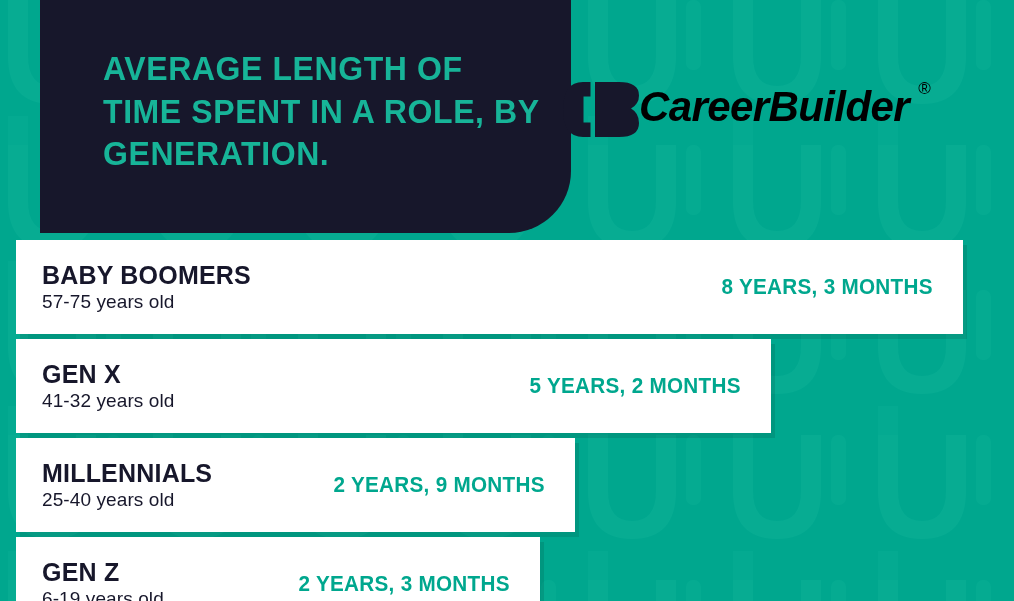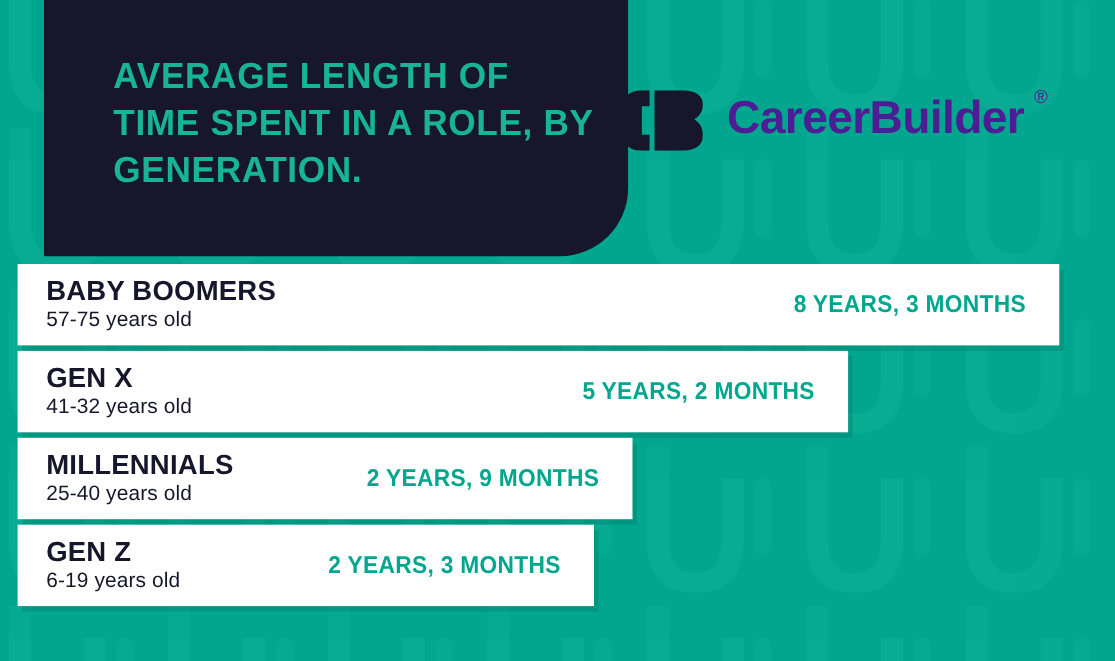--- a/index.html
+++ b/index.html
@@ -53,47 +53,47 @@
   #logo {
     position:absolute;
     left:563px; top:82px;
     display:flex;
     align-items:flex-start;
     z-index:6;
   }
   #logo-mark { display:block; }
   #logo-wordmark {
     position:relative;
-    margin-left:22px;
-    color:#4c1d95;
+    color:#000000;
     font-size:42px;
     font-weight:bold;
     letter-spacing:-.6px;
     line-height:1;
     margin-top:4px;
+    font-style:italic;
   }
   #logo-reg {
     position:absolute;
     right:-21px; top:-6px;
     font-size:17px;
     font-weight:normal;
     line-height:1;
   }
 
   
   #bars {
     position:absolute;
     left:0; top:240px;
     width:1014px;
     z-index:4;
   }
   .bar-row {
     position:relative;
     margin-left:16px;
-    height:74px;
+    height:94px;
     margin-bottom:5px;
     background:#FFFFFF;
     box-shadow:4px 5px 0 rgba(0,0,0,.10);
     display:flex;
     align-items:center;
   }
   .bar-label {
     position:absolute;
     left:26px; top:50%;
     transform:translateY(-50%);

